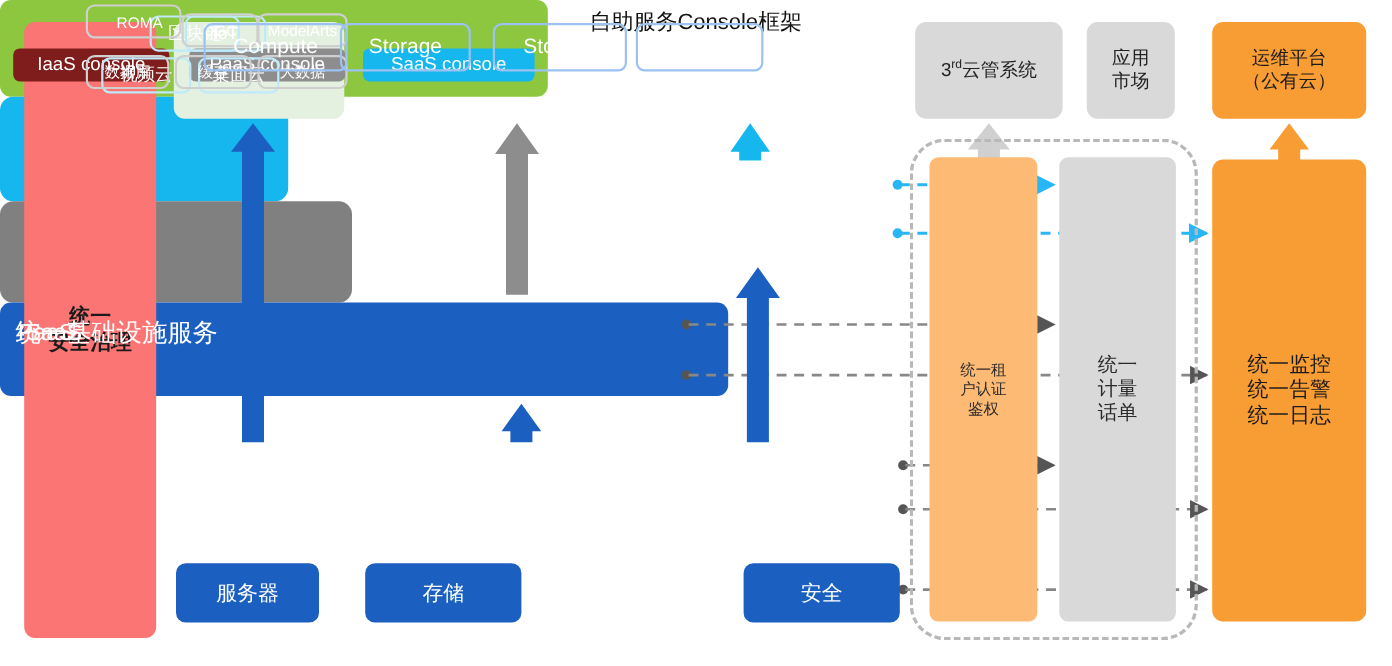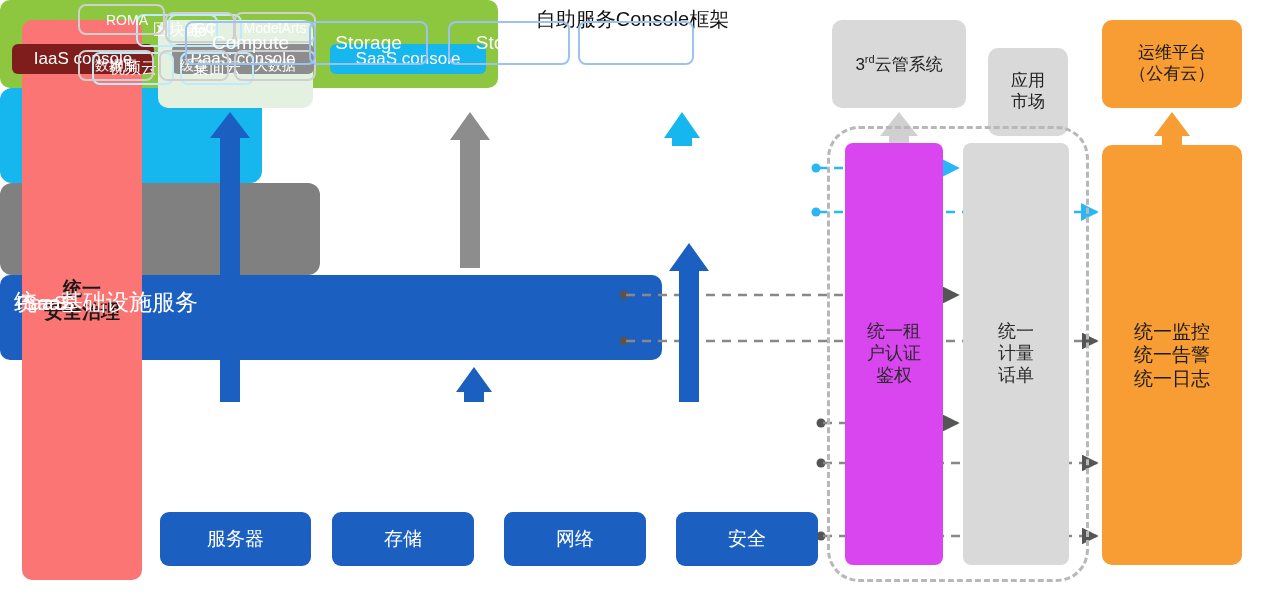--- a/index.html
+++ b/index.html
@@ -20,21 +20,21 @@
   #console-title{position:absolute;left:0;top:6px;width:100%;text-align:center;font-size:20px;color:#111;font-weight:400;}
   .console-pill{position:absolute;top:44px;height:30px;border-radius:6px;color:#fff;font-size:17px;
                 display:flex;align-items:center;justify-content:center;}
   #pill-iaas{left:12px;width:142px;background:#7f1d1d;}
   #pill-paas{left:172px;width:142px;background:#8d8d8d;}
   #pill-saas{left:330px;width:156px;background:#15b7ee;}
 
   
   #third-cloud{left:832px;top:20px;width:134px;height:88px;background:#d9d9d9;color:#222;font-size:17px;border-radius:10px;}
   #third-cloud sup{font-size:11px;vertical-align:super;}
-  #app-market{left:988px;top:20px;width:80px;height:88px;background:#d9d9d9;color:#222;font-size:17px;border-radius:10px;margin-top:28px;}
+  #app-market{left:988px;top:20px;width:80px;height:88px;background:#d9d9d9;color:#222;font-size:17px;border-radius:10px;}
   #ops-top{left:1102px;top:20px;width:140px;height:88px;background:#f89c34;color:#1a1a1a;font-size:17px;border-radius:10px;}
 
   
   #saas{left:553px;top:145px;width:262px;height:95px;background:#15b7ee;border-radius:12px;}
   #saas-label{position:absolute;left:10px;top:0;height:100%;width:78px;display:flex;align-items:center;justify-content:center;color:#fff;font-size:21px;}
   .sv-chip{position:absolute;height:29px;border:2px solid #bfeafb;border-radius:8px;color:#fff;font-size:16px;
            display:flex;align-items:center;justify-content:center;}
   #sv0{left:92px;top:14px;width:78px;margin-left:44px;}
   #sv1{left:168px;top:14px;width:70px;}
   #sv2{left:92px;top:52px;width:78px;}
@@ -58,31 +58,31 @@
   .iv-chip{position:absolute;top:21px;height:40px;border:2px solid #9cc2f2;border-radius:8px;color:#fff;font-size:19px;
            display:flex;align-items:center;justify-content:center;}
   #iv0{left:185px;width:127px;}
   #iv1{left:309px;width:115px;}
   #iv2{left:448px;width:118px;}
   #iv3{left:578px;width:112px;}
 
   
   .hw{position:absolute;top:512px;height:54px;background:#1b5fc1;color:#fff;font-size:19px;border-radius:9px;
       display:flex;align-items:center;justify-content:center;}
-  #hw0{left:160px;width:151px;font-family:Liberation Mono, monospace;}
+  #hw0{left:160px;width:130px;font-family:Liberation Mono, monospace;}
   #hw1{left:332px;width:142px;}
   #hw2{left:504px;width:142px;}
   #hw3{left:676px;width:142px;}
 
   
   #dash-zone{position:absolute;left:827px;top:126px;width:262px;height:456px;border:3px dashed #b8b8b8;border-radius:32px;box-sizing:border-box;}
 
   
-  #col-auth{left:845px;top:143px;width:98px;height:422px;background:#d946ef;border-radius:8px;
-            color:#2a2a2a;font-size:18px;align-items:center;}
+  #col-auth{left:845px;top:143px;width:98px;height:422px;background:#fdba74;border-radius:8px;
+            color:#2a2a2a;font-size:14px;align-items:center;}
   #col-meter{left:963px;top:143px;width:106px;height:422px;background:#d9d9d9;border-radius:8px;
              color:#2a2a2a;font-size:18px;align-items:center;}
 
   
   #ops-panel{left:1102px;top:145px;width:140px;height:420px;background:#f89c34;color:#1a1a1a;font-size:19px;border-radius:10px;}
 
   
   #links{position:absolute;left:0;top:0;width:1265px;height:605px;pointer-events:none;}
 </style>
 </head>
@@ -229,21 +229,20 @@
   <div id="infra">
     <div id="infra-label">统一基础设施服务</div>
     <div class="iv-chip" id="iv0">Compute</div>
     <div class="iv-chip" id="iv1">Storage</div>
     <div class="iv-chip" id="iv2">Storage</div>
     <div class="iv-chip" id="iv3">CCE</div>
   </div>
 
   <div class="hw" id="hw0">服务器</div>
   <div class="hw" id="hw1">存储</div>
-  <div class="hw" id="hw2">网络</div>
   <div class="hw" id="hw3">安全</div>
 
   <div id="dash-zone"></div>
 
   <div class="box" id="col-auth">
     <div>
       <div>统一租</div>
       <div>户认证</div>
       <div>鉴权</div>
     </div>

